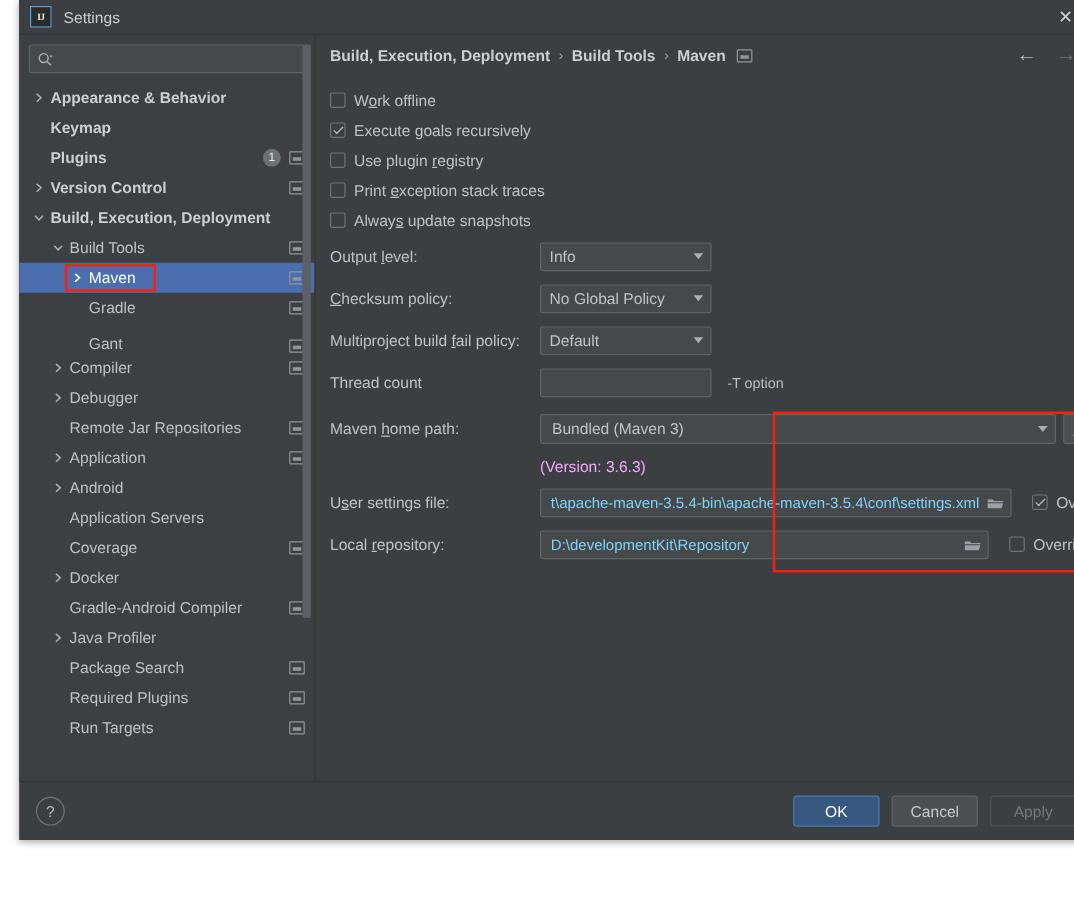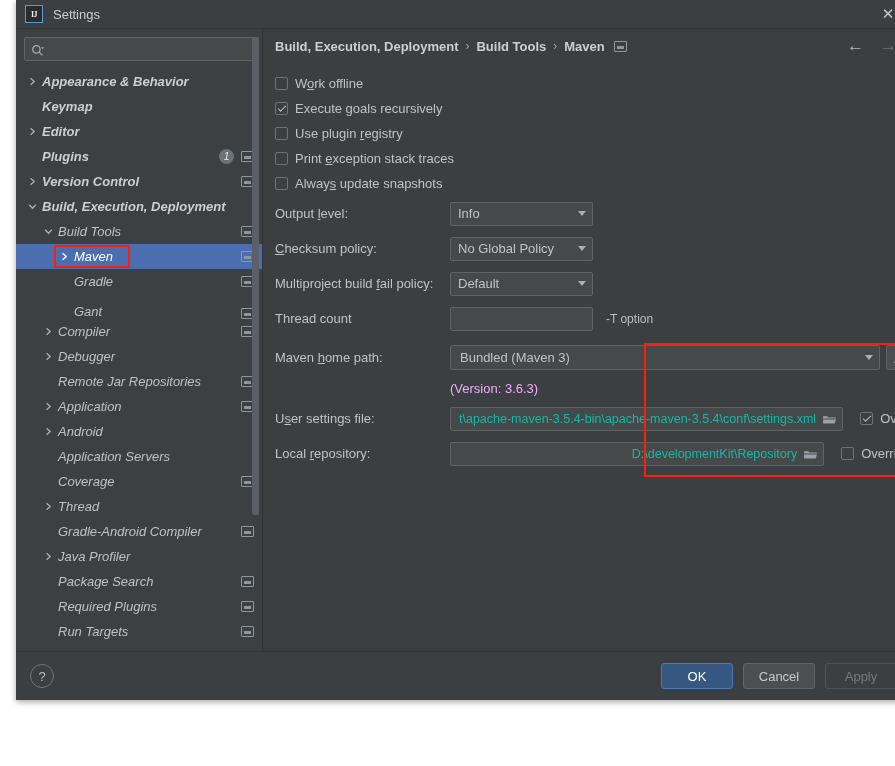--- a/index.html
+++ b/index.html
@@ -75,21 +75,20 @@
     position: relative;
     padding-top: 2px;
   }
   .tree-row {
     height: 25px;
     display: flex; align-items: center;
     position: relative;
     padding-right: 20px;
     cursor: default;
     box-sizing: border-box;
-    font-style: italic;
   }
   .tree-row.selected { background: #4b6eaf; }
   .arrow {
     width: 12px; min-width: 12px;
     display: flex; align-items: center; justify-content: center;
     color: #a9b0b6; font-size: 10px;
   }
   .arrow svg { display:block; }
   .tree-label {
     font-size: 13px;
@@ -271,21 +270,21 @@
   .version-row { height: 26px; display: flex; align-items: center; }
   .version-text { margin-left: 175px; font-size: 13px; color: #f0abfc; }
   .path-field {
     height: 24px; width: 408px;
     background: #45494a;
     border: 1px solid #5e6366;
     border-radius: 2px;
     display: flex; align-items: center;
     padding-left: 8px; box-sizing: border-box;
   }
-  .path-val { flex: 1; font-size: 12.5px; color: #14b8a6; white-space: nowrap; overflow: hidden; text-align: right; }
+  .path-val { flex: 1; font-size: 12.5px; color: #7dd3fc; white-space: nowrap; overflow: hidden; }
   .folder-ico { width: 26px; display:flex; align-items:center; justify-content:center; cursor:pointer; }
   .override-wrap { display: flex; align-items: center; margin-left: 17px; }
   .override-label { margin-left: 7px; font-size: 13px; color: #bdc3c8; }
 
   
   .footer {
     height: 48px; min-height: 48px;
     border-top: 1px solid #323232;
     display: flex; align-items: center;
     padding: 0 14px;
@@ -345,28 +344,20 @@
                 <path d="M2.6 1.2 L6.2 4.5 L2.6 7.8" fill="none" stroke="#a9b0b6" stroke-width="1.3"></path>
               </svg>
             </span>
             <span class="tree-label" style="margin-left: 4px;">Appearance &amp; Behavior</span>
           </div>
           <div class="tree-row bold" style="padding-left: 10px;">
             <span class="arrow"></span>
             <span class="tree-label" style="margin-left: 4px;">Keymap</span>
           </div>
           <div class="tree-row bold" style="padding-left: 10px;">
-            <span class="arrow">
-              <svg width="9" height="9" viewBox="0 0 9 9">
-                <path d="M2.6 1.2 L6.2 4.5 L2.6 7.8" fill="none" stroke="#a9b0b6" stroke-width="1.3"></path>
-              </svg>
-            </span>
-            <span class="tree-label" style="margin-left: 4px;">Editor</span>
-          </div>
-          <div class="tree-row bold" style="padding-left: 10px;">
             <span class="arrow"></span>
             <span class="tree-label" style="margin-left: 4px;">Plugins</span>
             <span class="count-badge">1</span>
             <span class="scope-icon">
               <i></i>
             </span>
           </div>
           <div class="tree-row bold" style="padding-left: 10px;">
             <span class="arrow">
               <svg width="9" height="9" viewBox="0 0 9 9">
@@ -478,21 +469,21 @@
             <span class="scope-icon">
               <i></i>
             </span>
           </div>
           <div class="tree-row" style="padding-left: 26px;">
             <span class="arrow">
               <svg width="9" height="9" viewBox="0 0 9 9">
                 <path d="M2.6 1.2 L6.2 4.5 L2.6 7.8" fill="none" stroke="#a9b0b6" stroke-width="1.3"></path>
               </svg>
             </span>
-            <span class="tree-label" style="margin-left: 4px;">Thread</span>
+            <span class="tree-label" style="margin-left: 4px;">Docker</span>
           </div>
           <div class="tree-row" style="padding-left: 26px;">
             <span class="arrow"></span>
             <span class="tree-label" style="margin-left: 4px;">Gradle-Android Compiler</span>
             <span class="scope-icon">
               <i></i>
             </span>
           </div>
           <div class="tree-row" style="padding-left: 26px;">
             <span class="arrow">

